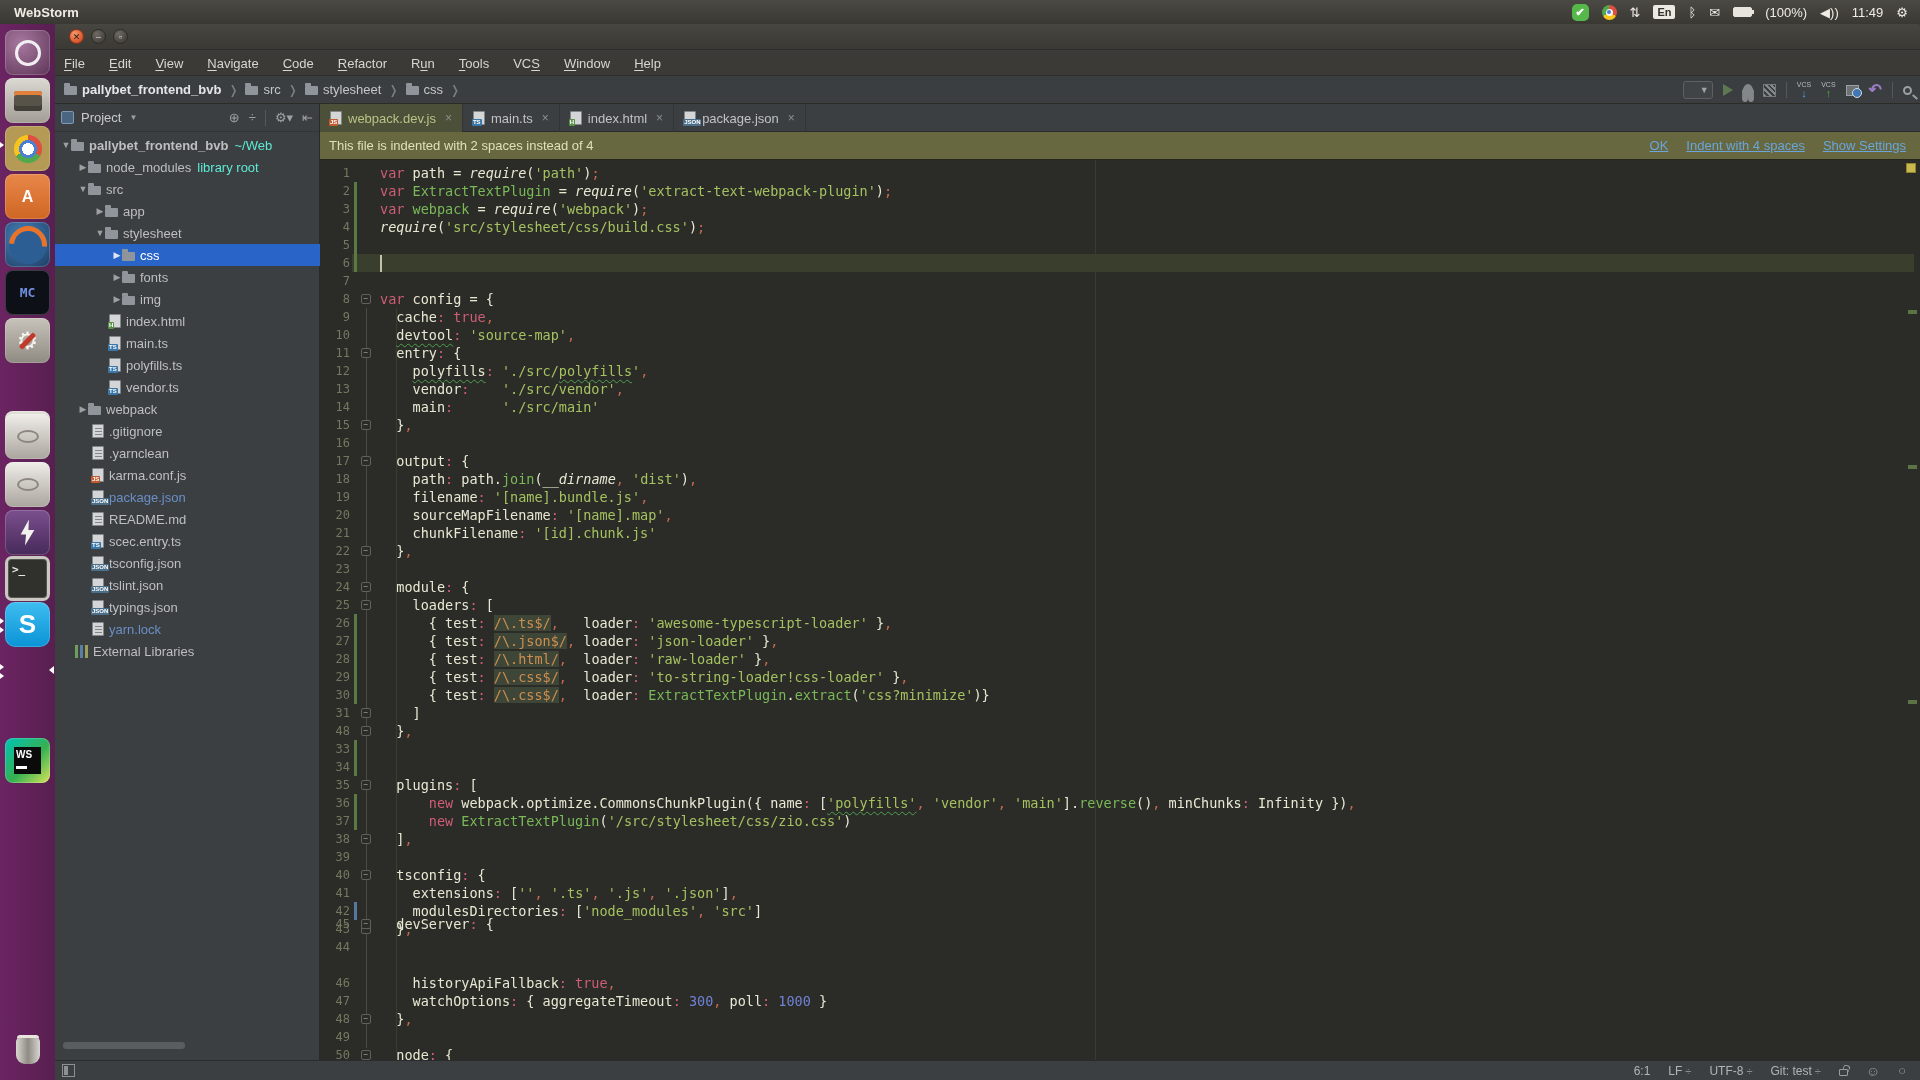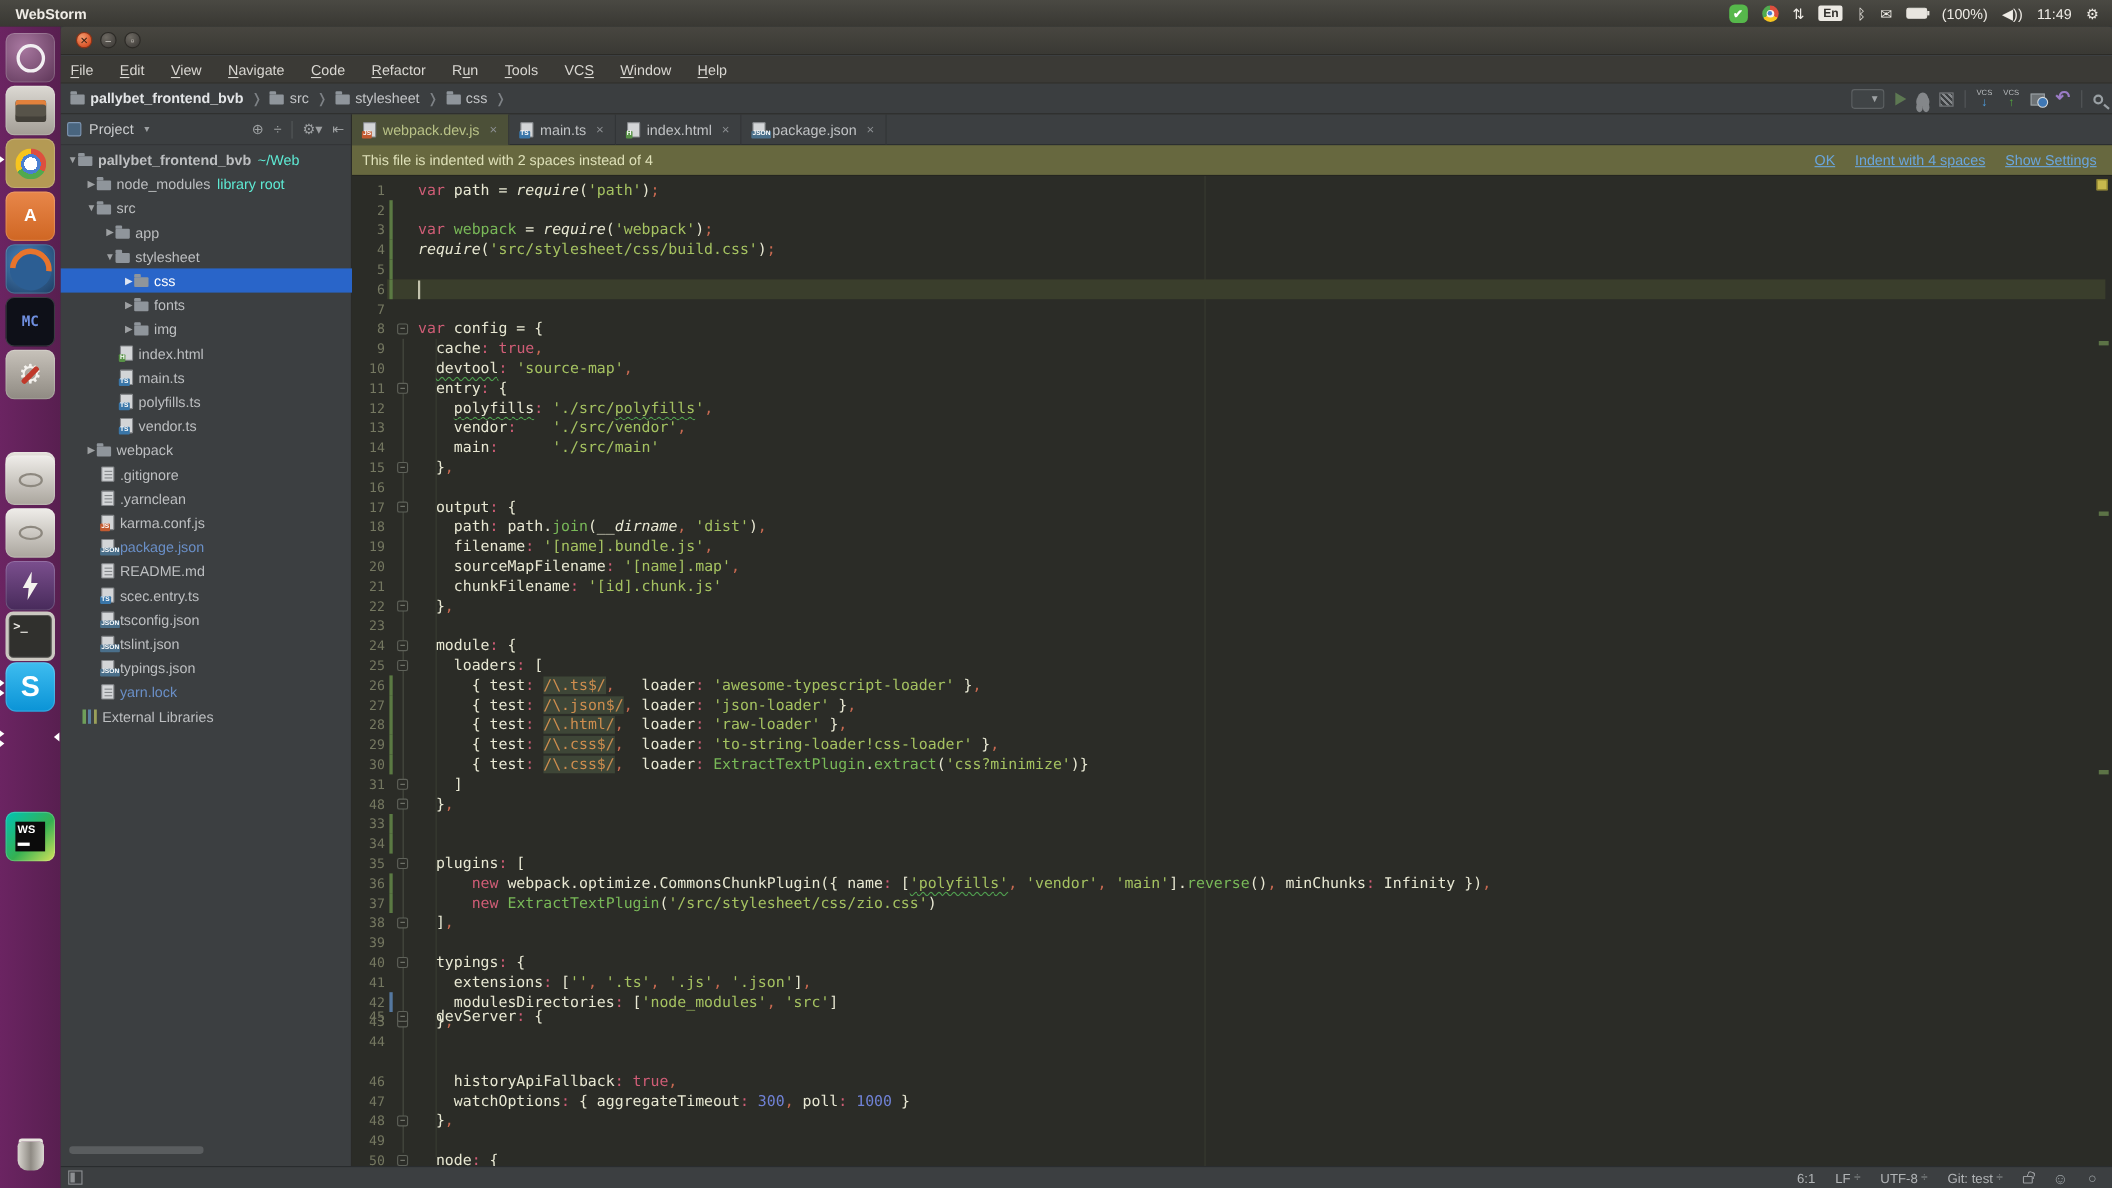--- a/index.html
+++ b/index.html
@@ -538,20 +538,21 @@
       <div class="guide" style="left:76px;top:148px;height:744px;"></div>
       <div id="margin-guide"></div>
       <div id="lines">
           <div class="cl" style="top: 4px;">
             <span class="ln">1</span>
             <pre class="codepre"><span class="t-k">var</span><span class="t-d"> path = </span><span class="t-i">require</span><span class="t-d">(</span><span class="t-s">'path'</span><span class="t-d">)</span><span class="t-o">;</span></pre>
           </div>
           <div class="cl" style="top: 22px;">
             <span class="ln">2</span>
             <span class="chbar green"></span>
+            <pre class="codepre"><span class="t-k">var</span><span class="t-d"> </span><span class="t-g">ExtractTextPlugin</span><span class="t-d"> = </span><span class="t-i">require</span><span class="t-d">(</span><span class="t-s">'extract-text-webpack-plugin'</span><span class="t-d">)</span><span class="t-o">;</span></pre>
           </div>
           <div class="cl" style="top: 40px;">
             <span class="ln">3</span>
             <span class="chbar green"></span>
             <pre class="codepre"><span class="t-k">var</span><span class="t-d"> </span><span class="t-g">webpack</span><span class="t-d"> = </span><span class="t-i">require</span><span class="t-d">(</span><span class="t-s">'webpack'</span><span class="t-d">)</span><span class="t-o">;</span></pre>
           </div>
           <div class="cl" style="top: 58px;">
             <span class="ln">4</span>
             <span class="chbar green"></span>
             <pre class="codepre"><span class="t-i">require</span><span class="t-d">(</span><span class="t-s">'src/stylesheet/css/build.css'</span><span class="t-d">)</span><span class="t-o">;</span></pre>
@@ -715,21 +716,21 @@
             <span class="foldm">−</span>
             <pre class="codepre"><span class="t-d">  ]</span><span class="t-o">,</span></pre>
           </div>
           <div class="cl" style="top: 688px;">
             <span class="ln">39</span>
             <pre class="codepre"></pre>
           </div>
           <div class="cl" style="top: 706px;">
             <span class="ln">40</span>
             <span class="foldm">−</span>
-            <pre class="codepre"><span class="t-d">  typings</span><span class="t-k">:</span><span class="t-d"> {</span></pre>
+            <pre class="codepre"><span class="t-d">  tsconfig</span><span class="t-k">:</span><span class="t-d"> {</span></pre>
           </div>
           <div class="cl" style="top: 724px;">
             <span class="ln">41</span>
             <pre class="codepre"><span class="t-d">    extensions</span><span class="t-k">:</span><span class="t-d"> [</span><span class="t-s">''</span><span class="t-o">,</span><span class="t-d"> </span><span class="t-s">'.ts'</span><span class="t-o">,</span><span class="t-d"> </span><span class="t-s">'.js'</span><span class="t-o">,</span><span class="t-d"> </span><span class="t-s">'.json'</span><span class="t-d">]</span><span class="t-o">,</span></pre>
           </div>
           <div class="cl" style="top: 742px;">
             <span class="ln">42</span>
             <span class="chbar blue"></span>
             <pre class="codepre"><span class="t-d">    modulesDirectories</span><span class="t-k">:</span><span class="t-d"> [</span><span class="t-s">'node_modules'</span><span class="t-o">,</span><span class="t-d"> </span><span class="t-s">'src'</span><span class="t-d">]</span></pre>
           </div>

